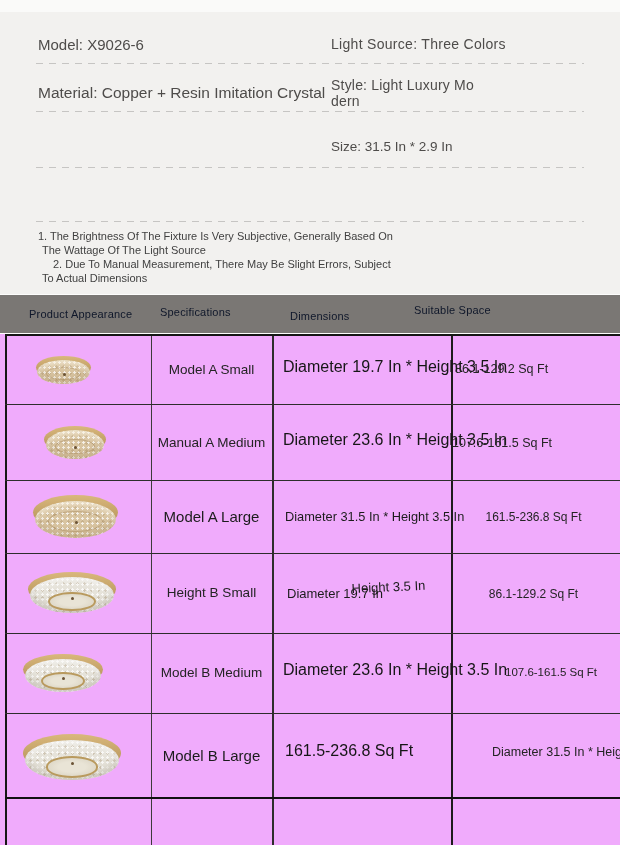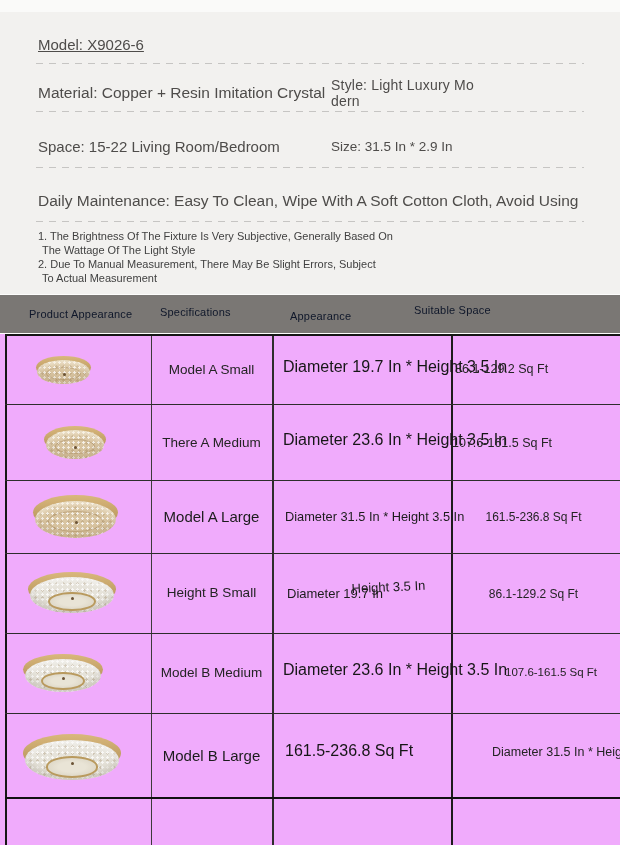--- a/index.html
+++ b/index.html
@@ -5,32 +5,32 @@
   html,body{margin:0;padding:0;background:#fff;}
   .page{
     position:relative;width:620px;height:845px;overflow:hidden;
     font-family:"Liberation Sans","DejaVu Sans",sans-serif;
     background:#fdfdfc;
   }
   
   .spec-section{position:absolute;left:0;top:0;width:620px;height:294px;background:#f2f1ef;}
   .top-strip{position:absolute;left:0;top:0;width:620px;height:12px;background:#fafaf9;}
   .spec-text{position:absolute;color:#4e4c4a;white-space:nowrap;}
-  .t-model{left:38px;top:36px;font-size:15px;text-decoration:underline;}
+  .t-model{left:38px;top:36px;font-size:15px;}
   .t-light{left:331px;top:36px;font-size:14px;letter-spacing:.3px;}
   .t-material{left:38px;top:84px;font-size:15.5px;}
   .t-style{left:331px;top:77px;font-size:14px;letter-spacing:.2px;white-space:normal;width:150px;word-break:break-all;line-height:16px;}
   .t-space{left:38px;top:138px;font-size:15px;}
   .t-size{left:331px;top:139px;font-size:13.5px;}
   .t-maint{left:38px;top:192px;font-size:15.5px;}
   .dash{position:absolute;left:36px;width:548px;height:1px;
     background-image:repeating-linear-gradient(90deg,#c6c5c3 0px,#c6c5c3 7px,transparent 7px,transparent 13px);}
   .dash1{top:63px}.dash2{top:111px}.dash3{top:167px}.dash4{top:221px}
   .note{position:absolute;color:#414141;font-size:11px;white-space:nowrap;}
-  .n1{left:38px;top:230px}.n2{left:42px;top:244px}.n3{left:38px;top:258px}.n4{left:42px;top:272px}
+  .n1{left:38px;top:230px}.n2{left:42px;top:244px}.n3{left:53px;top:258px}.n4{left:42px;top:272px}
 
   
   .thead{position:absolute;left:0;top:295px;width:620px;height:38px;background:#7a7774;}
   .th{position:absolute;color:#0f172a;font-size:11px;white-space:nowrap;letter-spacing:.2px;}
   .th1{left:29px;top:13px}.th2{left:160px;top:11px}.th3{left:290px;top:15px}.th4{left:414px;top:9px}
 
   
   .tbl{position:absolute;left:0;top:334px;width:620px;height:531px;background:#f0abfc;}
   .vline{position:absolute;top:0;bottom:0;width:1px;background:#3c3b3a;}
   .v0{left:5px;width:2px;background:#161616;}
@@ -70,43 +70,42 @@
 </style>
 </head>
 <body>
 
 <div class="page">
 
   <div class="spec-section">
     <div class="top-strip"></div>
 
     <div class="spec-text t-model">Model: X9026-6</div>
+    <div class="spec-text t-light">Light Source: Three Colors</div>
     <div class="dash dash1"></div>
 
     <div class="spec-text t-style">Style: Light Luxury Modern</div>
     <div class="spec-text t-material">Material: Copper + Resin Imitation Crystal</div>
     <div class="dash dash2"></div>
 
-    <div class="spec-text t-space">Space: 15-22 Living Room/Bedroom</div>
     <div class="spec-text t-size">Size: 31.5 In * 2.9 In</div>
     <div class="dash dash3"></div>
 
-    <div class="spec-text t-maint">Daily Maintenance: Easy To Clean, Wipe With A Soft Cotton Cloth, Avoid Using</div>
     <div class="dash dash4"></div>
 
     <div class="note n1">1. The Brightness Of The Fixture Is Very Subjective, Generally Based On</div>
-    <div class="note n2">The Wattage Of The Light Style</div>
+    <div class="note n2">The Wattage Of The Light Source</div>
     <div class="note n3">2. Due To Manual Measurement, There May Be Slight Errors, Subject</div>
-    <div class="note n4">To Actual Measurement</div>
+    <div class="note n4">To Actual Dimensions</div>
   </div>
 
   <div class="thead">
     <div class="th th1">Product Appearance</div>
     <div class="th th2">Specifications</div>
-    <div class="th th3">Appearance</div>
+    <div class="th th3">Dimensions</div>
     <div class="th th4">Suitable Space</div>
   </div>
 
   <div class="tbl">
 
     <div class="vline v0"></div>
     <div class="vline v1"></div>
     <div class="vline v2"></div>
     <div class="vline v3"></div>
     <div class="hline h0"></div>
@@ -126,21 +125,21 @@
     <div class="cell-txt spec-cell fs-spec" style="top:28px">Model A Small</div>
     <div class="cell-txt fs-dim-lg" style="left:283px;top:24px">Diameter 19.7 In * Height 3.5 In</div>
     <div class="cell-txt fs-suit" style="left:455px;top:28px">86.1-129.2 Sq Ft</div>
 
     <div class="lamp lampA" style="left:44px;top:92px;width:62px;height:33px">
       <div class="rim"></div>
       <div class="body"></div>
       <div class="ring"></div>
       <div class="dot"></div>
     </div>
-    <div class="cell-txt spec-cell fs-spec" style="top:101px">There A Medium</div>
+    <div class="cell-txt spec-cell fs-spec" style="top:101px">Manual A Medium</div>
     <div class="cell-txt fs-dim-lg" style="left:283px;top:97px">Diameter 23.6 In * Height 3.5 In</div>
     <div class="cell-txt fs-suit" style="left:452px;top:102px">107.6-161.5 Sq Ft</div>
 
     <div class="lamp lampA" style="left:33px;top:161px;width:85px;height:43px">
       <div class="rim"></div>
       <div class="body"></div>
       <div class="ring"></div>
       <div class="dot"></div>
     </div>
     <div class="cell-txt spec-cell fs-spec-lg" style="top:174px">Model A Large</div>

